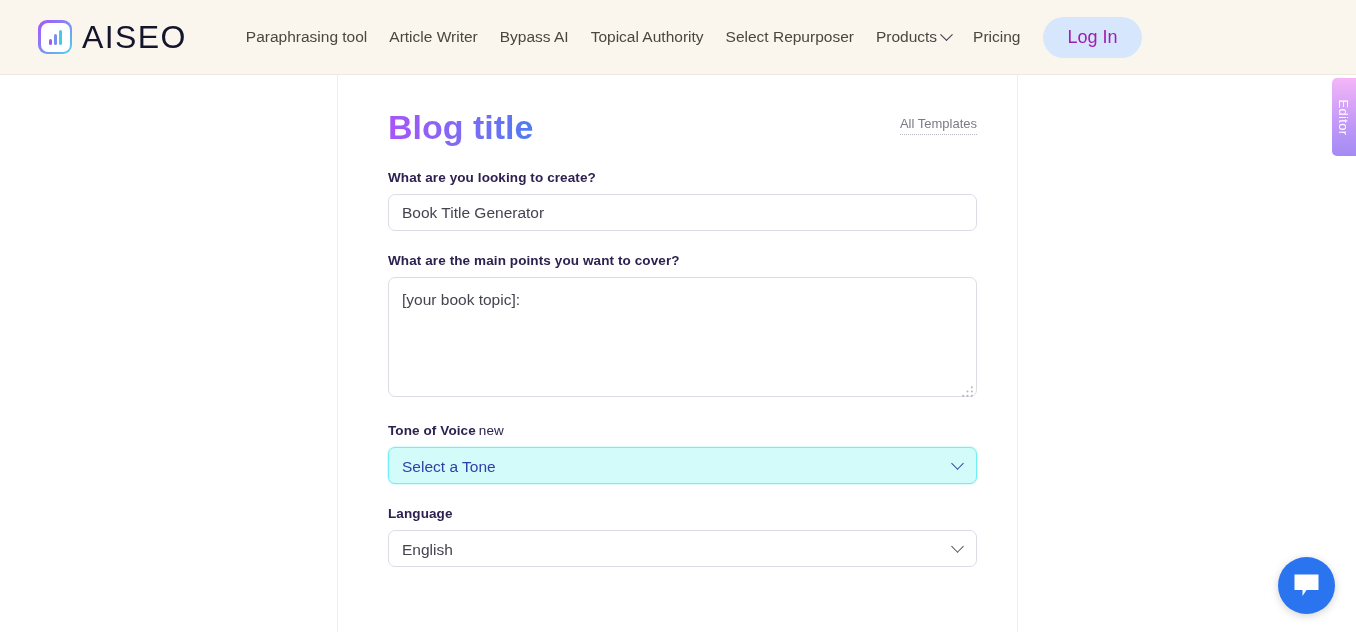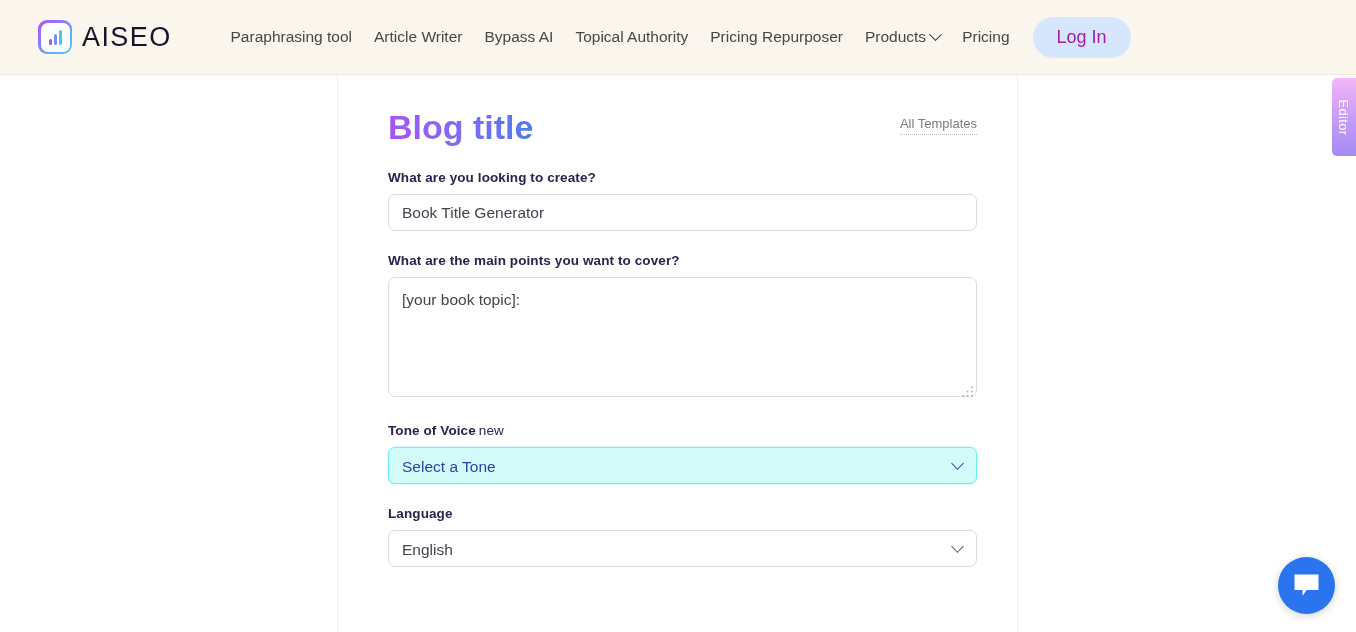--- a/index.html
+++ b/index.html
@@ -59,21 +59,21 @@
   .brand-mark-inner i {
     display: block;
     width: 3px;
     border-radius: 1.5px;
   }
   .bar1 { height: 6px;  background: #9b5df0; }
   .bar2 { height: 11px; background: #7a8df2; }
   .bar3 { height: 15px; background: #49c8e8; }
 
   .brand-text {
-    font-size: 27px;
+    font-size: 32px;
     letter-spacing: 1.4px;
     color: #14142b;
     font-weight: 400;
     font-family: "Liberation Sans", sans-serif;
   }
 
   .nav {
     display: flex;
     align-items: center;
     gap: 0px;
@@ -302,21 +302,21 @@
     <div class="nav-item">
       <span>Article Writer</span>
     </div>
     <div class="nav-item">
       <span>Bypass AI</span>
     </div>
     <div class="nav-item">
       <span>Topical Authority</span>
     </div>
     <div class="nav-item">
-      <span>Pricing Repurposer</span>
+      <span>Select Repurposer</span>
     </div>
     <div class="nav-item">
       <span>Products</span>
       <span class="chev"></span>
     </div>
     <div class="nav-item">
       <span>Pricing</span>
     </div>
     <button class="login-btn">Log In</button>
   </nav>

